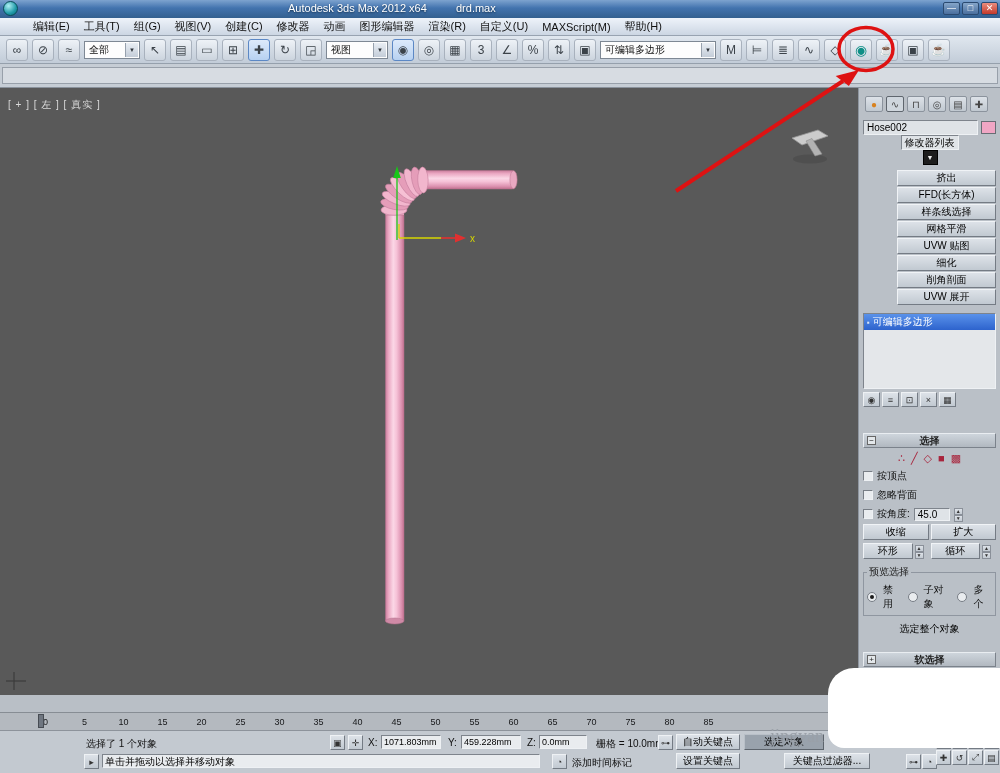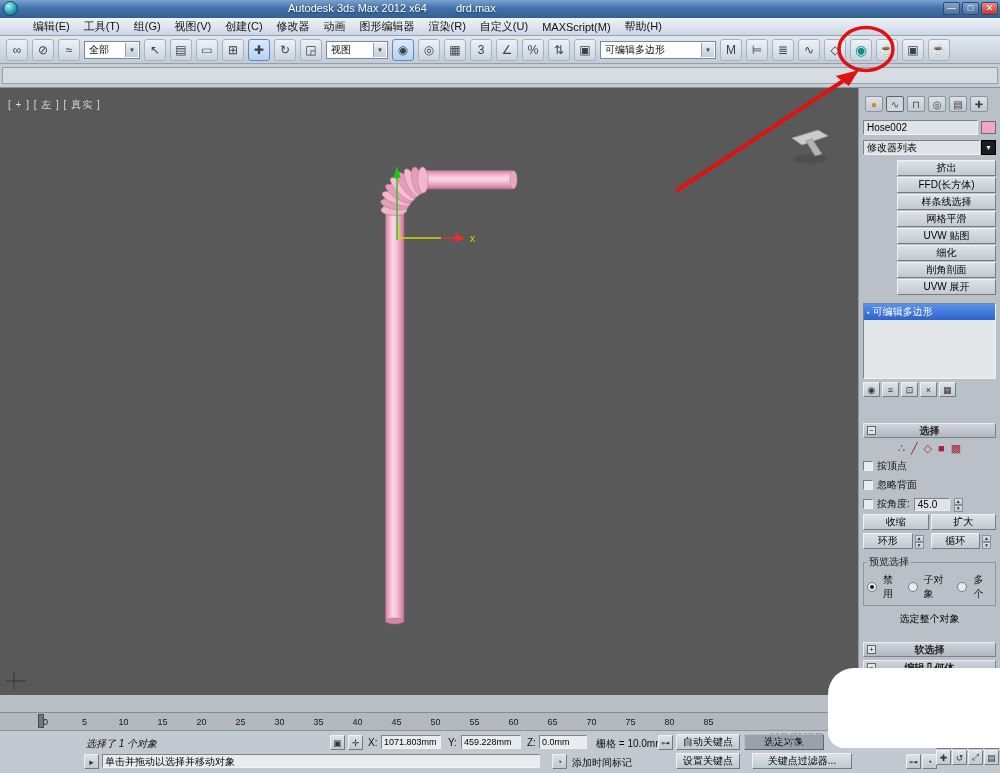--- a/index.html
+++ b/index.html
@@ -54,21 +54,21 @@
   .ptab{width:18px;height:16px;display:flex;align-items:center;justify-content:center;font-size:10px;color:#444;
     background:linear-gradient(#dde2e8,#c0c8d0);border:1px solid #8b939d;border-radius:2px;}
   .ptab.active{background:#cfd6dd;border-color:#5f666e;}
   .ptab.accent span{color:#d8821f;}
   .row{display:flex;align-items:center;}
   .field{background:#dfe3e7;border:1px solid;border-color:#7e848c #eef1f4 #eef1f4 #7e848c;
     height:15px;line-height:13px;font-size:10px;padding:0 3px;color:#000;overflow:hidden;white-space:nowrap;}
   .name-row{margin-top:6px;}
   .name-field{flex:1;}
   .swatch{width:15px;height:13px;margin-left:3px;background:#f0a6c4;border:1px solid #686d74;}
-  .modlist{margin-top:5px;position:relative;}
+  .modlist{position:relative;flex-direction:column;}
   .modlist .field{flex:1;}
   .ddbox{width:15px;height:15px;margin-left:1px;background:#1d1d1d;color:#eee;font-size:7px;line-height:14px;text-align:center;border:1px solid #000;}
   .btn-grid{display:grid;grid-template-columns:1fr;gap:1px 2px;margin-top:5px;padding-left:34px;}
   .pbtn{background:linear-gradient(#dde2e8,#c1c9d1);border:1px solid;border-color:#f0f3f6 #747b84 #747b84 #f0f3f6;
     height:16px;line-height:14px;text-align:center;font-size:10px;color:#000;overflow:hidden;white-space:nowrap;}
   .stack-box{margin-top:8px;height:76px;background:#e4e7ea;border:1px solid;border-color:#7e848c #eef1f4 #eef1f4 #7e848c;}
   .stack-row{height:16px;display:flex;align-items:center;gap:3px;padding-left:3px;color:#fff;
     background:linear-gradient(#5a92ea,#2d63cd);font-size:10px;}
   .stack-ico{font-size:8px;color:#dce6f5;}
   .stack-tools{display:flex;gap:2px;margin-top:3px;}
@@ -506,38 +506,38 @@
       <span class="tick">65</span>
       <span class="tick">70</span>
       <span class="tick">75</span>
       <span class="tick">80</span>
       <span class="tick">85</span>
     </div>
   <div class="tb-marker" style="top:714px;position:absolute;z-index:5;"></div>
 
   <div class="statusbar">
 
-    <span class="stext" style="left:86px;top:6px;font-style:italic;">选择了 1 个对象</span>
+    <span class="stext" style="left:86px;top:6px;">选择了 1 个对象</span>
     <div class="smini" style="left:330px;top:4px;">▣</div>
     <div class="smini" style="left:348px;top:4px;">✛</div>
 
     <span class="stext" style="left:368px;top:6px;">X:</span>
     <div class="sfield" style="left:381px;top:4px;width:60px;">1071.803mm</div>
     <span class="stext" style="left:448px;top:6px;">Y:</span>
     <div class="sfield" style="left:461px;top:4px;width:60px;">459.228mm</div>
     <span class="stext" style="left:527px;top:6px;">Z:</span>
     <div class="sfield" style="left:539px;top:4px;width:48px;">0.0mm</div>
 
     <span class="stext" style="left:596px;top:6px;">栅格 = 10.0mm</span>
     <div class="smini" style="left:658px;top:4px;">⊶</div>
 
     <div class="sbtn" style="left:676px;top:3px;width:64px;">自动关键点</div>
     <div class="sbtn dark" style="left:744px;top:3px;width:80px;">选定对象</div>
     <div class="sbtn" style="left:676px;top:22px;width:64px;">设置关键点</div>
-    <div class="sbtn" style="left:752px;top:22px;width:100px;">关键点过滤器...</div>
+    <div class="sbtn" style="left:784px;top:22px;width:86px;">关键点过滤器...</div>
 
     <div class="smini" style="left:84px;top:23px;">▸</div>
     <div class="sfield" style="left:102px;top:23px;width:438px;font-size:10px;line-height:13px;">单击并拖动以选择并移动对象</div>
     <div class="smini" style="left:552px;top:23px;">◔</div>
     <span class="stext" style="left:572px;top:25px;">添加时间标记</span>
 
     <div class="smini" style="left:906px;top:23px;">⊶</div>
     <div class="smini" style="left:922px;top:23px;">◔</div>
 
     <div class="navgrid" id="navgrid">

